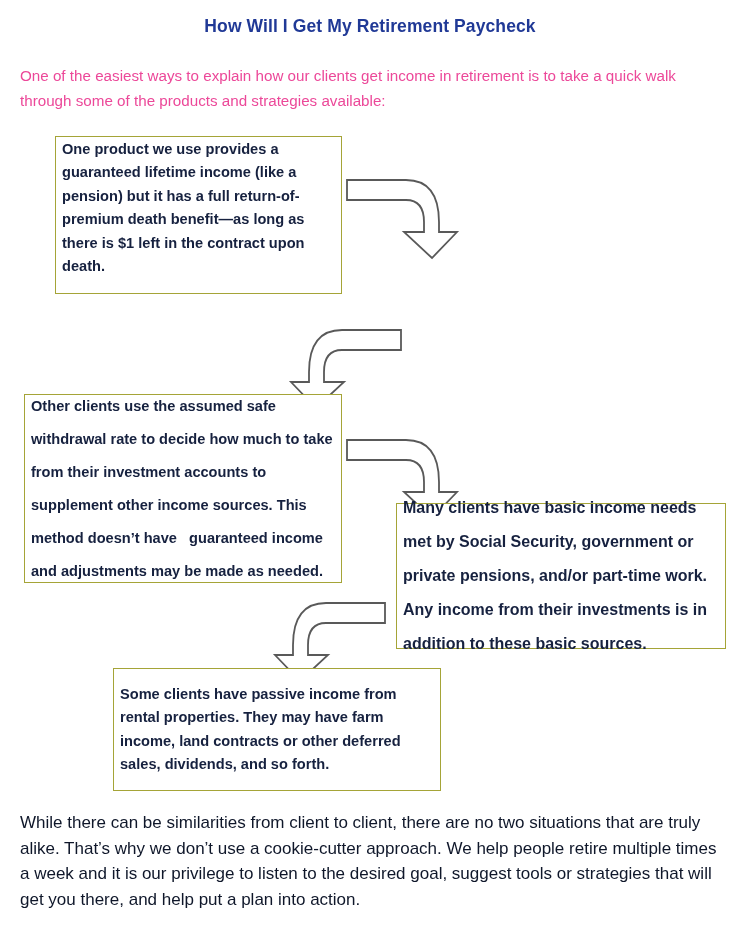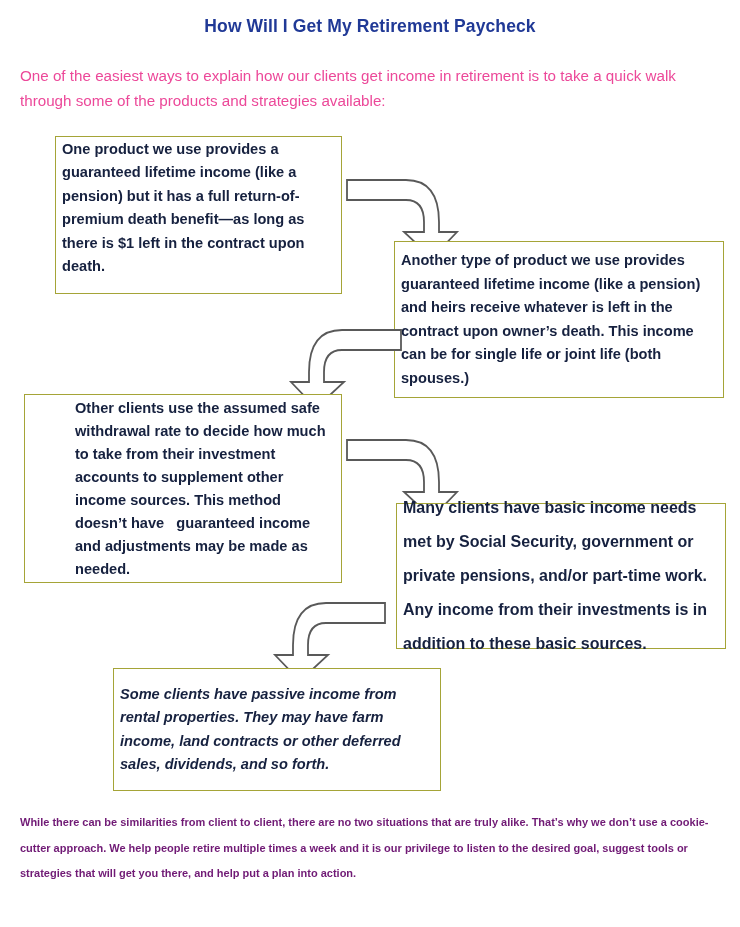--- a/index.html
+++ b/index.html
@@ -45,24 +45,24 @@
     color: #ec4899;
     font-weight: 500;
   }
 
   
   .closing {
     position: absolute;
     left: 20px;
     top: 810px;
     width: 702px;
-    font-size: 11px;
+    font-size: 17px;
     line-height: 25.5px;
-    color: #701a75;
-    font-weight: 700;
+    color: #0f172a;
+    font-weight: 400;
   }
 
   
   .flow-box {
     position: absolute;
     box-sizing: border-box;
     border: 1.6px solid #a5a437;
     background: #ffffff;
     color: #16213f;
     font-weight: bold;
@@ -73,23 +73,23 @@
   .flow-box .txt {
     display: block;
     width: 100%;
     padding: 0 6px;
     white-space: pre-wrap;
   }
 
   #box1 { left: 55px;  top: 136px; width: 287px; height: 158px; font-size: 14.6px; line-height: 23.5px; }
   #box1 .txt { margin-top: -14px; }
   #box2 { left: 394px; top: 241px; width: 330px; height: 157px; font-size: 14.6px; line-height: 23.5px; }
-  #box3 { left: 24px;  top: 394px; width: 318px; height: 189px; font-size: 14.6px; line-height: 23px; padding-left: 44px; }
+  #box3 { left: 24px;  top: 394px; width: 318px; height: 189px; font-size: 14.6px; line-height: 33px; }
   #box4 { left: 396px; top: 503px; width: 330px; height: 146px; font-size: 16px; line-height: 34px; }
-  #box5 { left: 113px; top: 668px; width: 328px; height: 123px; font-size: 14.6px; line-height: 23.5px; font-style: italic; }
+  #box5 { left: 113px; top: 668px; width: 328px; height: 123px; font-size: 14.6px; line-height: 23.5px; }
 
   
   .arrow {
     position: absolute;
     pointer-events: none;
   }
   .arrow svg { display: block; }
 </style>
 </head>
 <body>
@@ -103,23 +103,20 @@
   <div class="flow-box" id="box1">
     <span class="txt">One product we use provides a guaranteed lifetime income (like a pension) but it has a full return-of-premium death benefit—as long as there is $1 left in the contract upon death.</span>
   </div>
 
   <div class="arrow" id="arrow1" style="left:344px; top:170px;">
     <svg width="118" height="90" viewBox="0 0 118 90" fill="none">
       <path d="M3 10 L3 30 L62 30 Q80 30 80 52 L80 62 L60 62 L88 88 L113 62 L95 62 L95 52 Q95 10 62 10 Z" fill="#ffffff" stroke="#595959" stroke-width="1.8" stroke-linejoin="miter"></path>
     </svg>
   </div>
 
-  <div class="flow-box" id="box2">
-    <span class="txt">Another type of product we use provides guaranteed lifetime income (like a pension) and heirs receive whatever is left in the contract upon owner’s death. This income can be for single life or joint life (both spouses.)</span>
-  </div>
 
   <div class="arrow" id="arrow2" style="left:286px; top:320px;">
     <svg width="118" height="90" viewBox="0 0 118 90" fill="none">
       <g transform="translate(118,0) scale(-1,1)">
         <path d="M3 10 L3 30 L62 30 Q80 30 80 52 L80 62 L60 62 L88 88 L113 62 L95 62 L95 52 Q95 10 62 10 Z" fill="#ffffff" stroke="#595959" stroke-width="1.8" stroke-linejoin="miter"></path>
       </g>
     </svg>
   </div>
 
   <div class="flow-box" id="box3">

